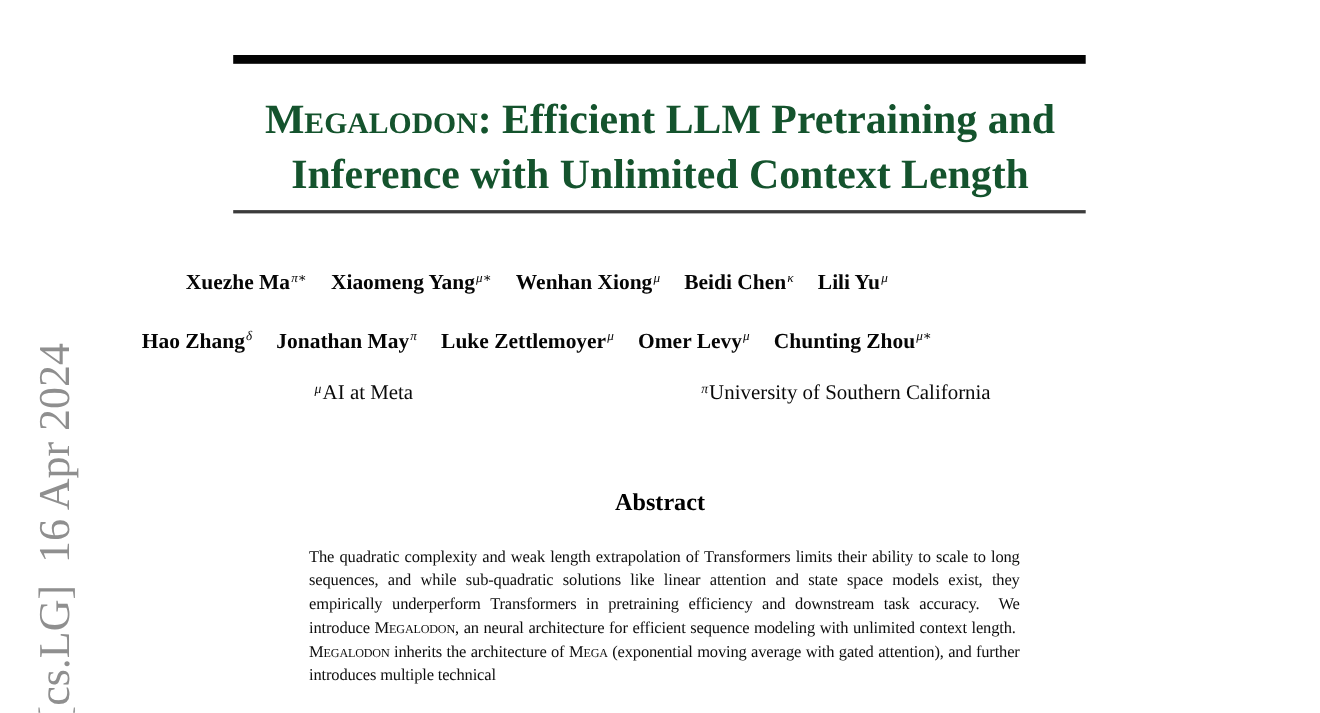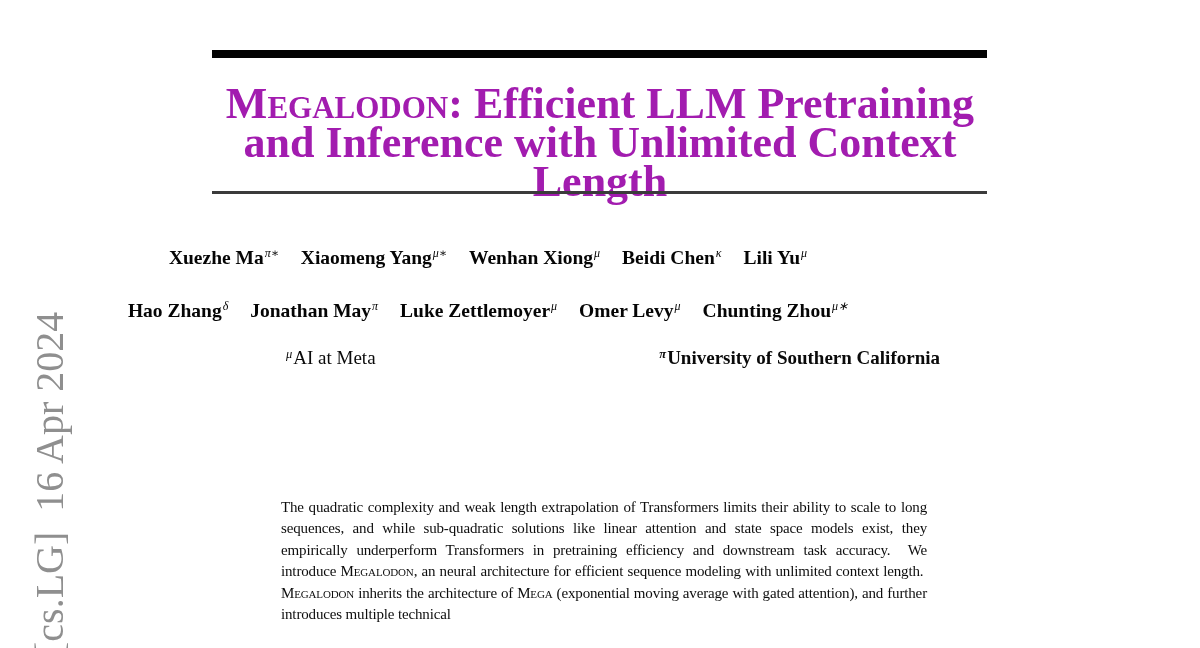--- a/index.html
+++ b/index.html
@@ -1,32 +1,32 @@
 <!DOCTYPE html>
 <html><head>
 <meta charset="utf-8">
 <style>
   html,body{margin:0;padding:0;}
   body{width:1200px;height:648px;overflow:hidden;background:#ffffff;}
   .page{position:relative;width:1200px;height:648px;background:#ffffff;
         font-family:"Liberation Serif","DejaVu Serif",serif;color:#0a0a0a;}
   .topbar{position:absolute;left:212px;top:50px;width:775px;height:8px;background:#030303;}
   .title{position:absolute;left:220px;top:84px;width:760px;text-align:center;
-         font-size:44px;line-height:39px;font-weight:bold;color:#a21caf;}
+         font-size:38px;line-height:50px;font-weight:bold;color:#14532d;}
   .sc{font-variant:small-caps;}
   .title-rule{position:absolute;left:212px;top:191px;width:775px;height:3px;background:#3b3b3b;}
   .authors{position:absolute;left:0;width:976px;text-align:center;
            font-size:19.5px;font-weight:bold;white-space:nowrap;color:#050505;}
   .authors.row1{top:247px;}
-  .authors.row2{top:300px;font-family:Liberation Serif, serif;}
+  .authors.row2{top:300px;}
   .author{margin:0 11px;display:inline-block;}
   .auth-sup{font-size:12px;font-style:italic;font-weight:normal;position:relative;top:-7px;margin-left:1px;}
   .affil{font-size:19px;line-height:24.5px;color:#0a0a0a;}
   .affil-left{position:absolute;left:286px;top:346px;text-align:left;}
-  .affil-right{position:absolute;left:598px;top:346px;width:342px;text-align:right;font-weight:bold;}
+  .affil-right{position:absolute;left:598px;top:346px;width:342px;text-align:center;}
   .affil-sup{font-size:12.5px;font-style:italic;position:relative;top:-6px;margin-right:1px;}
   .abstract-heading{position:absolute;left:0;top:444px;width:1200px;text-align:center;
                     font-size:22px;font-weight:bold;color:#000;}
   .abstract-body{position:absolute;left:281px;top:497px;width:646px;
                  font-size:15px;line-height:21.4px;text-align:justify;
                  letter-spacing:-0.15px;color:#0d0d0d;}
   .stamp{position:absolute;left:26px;top:655px;transform:rotate(-90deg);transform-origin:0 0;
          font-size:40px;white-space:pre;font-family:"Liberation Serif","DejaVu Serif",serif;}
 </style>
 </head>
@@ -45,16 +45,17 @@
   <div class="authors row1" id="authors-row1"><span class="author"><span>Xuezhe Ma</span><span class="auth-sup">π∗</span></span><span class="author"><span>Xiaomeng Yang</span><span class="auth-sup">μ∗</span></span><span class="author"><span>Wenhan Xiong</span><span class="auth-sup">μ</span></span><span class="author"><span>Beidi Chen</span><span class="auth-sup">κ</span></span><span class="author"><span>Lili Yu</span><span class="auth-sup">μ</span></span></div>
   <div class="authors row2" id="authors-row2"><span class="author"><span>Hao Zhang</span><span class="auth-sup">δ</span></span><span class="author"><span>Jonathan May</span><span class="auth-sup">π</span></span><span class="author"><span>Luke Zettlemoyer</span><span class="auth-sup">μ</span></span><span class="author"><span>Omer Levy</span><span class="auth-sup">μ</span></span><span class="author"><span>Chunting Zhou</span><span class="auth-sup">μ∗</span></span></div>
 
   <div class="affil affil-left" id="affil-left">
       <div><span class="affil-sup">μ</span><span>AI at Meta</span></div>
     </div>
   <div class="affil affil-right" id="affil-right">
       <div><span class="affil-sup">π</span><span>University of Southern California</span></div>
     </div>
 
+  <div class="abstract-heading">Abstract</div>
 
   <div class="abstract-body" id="abstract-body"><span>The quadratic complexity and weak length extrapolation of Transformers limits their ability to scale to long sequences, and while sub-quadratic solutions like linear attention and state space models exist, they empirically underperform Transformers in pretraining efficiency and downstream task accuracy.&nbsp; We introduce </span><span class="sc">Megalodon</span><span>, an neural architecture for efficient sequence modeling with unlimited context length.&nbsp; </span><span class="sc">Megalodon</span><span> inherits the architecture of </span><span class="sc">Mega</span><span> (exponential moving average with gated attention), and further introduces multiple technical</span></div>
 
 </div>
 
 </body></html>

